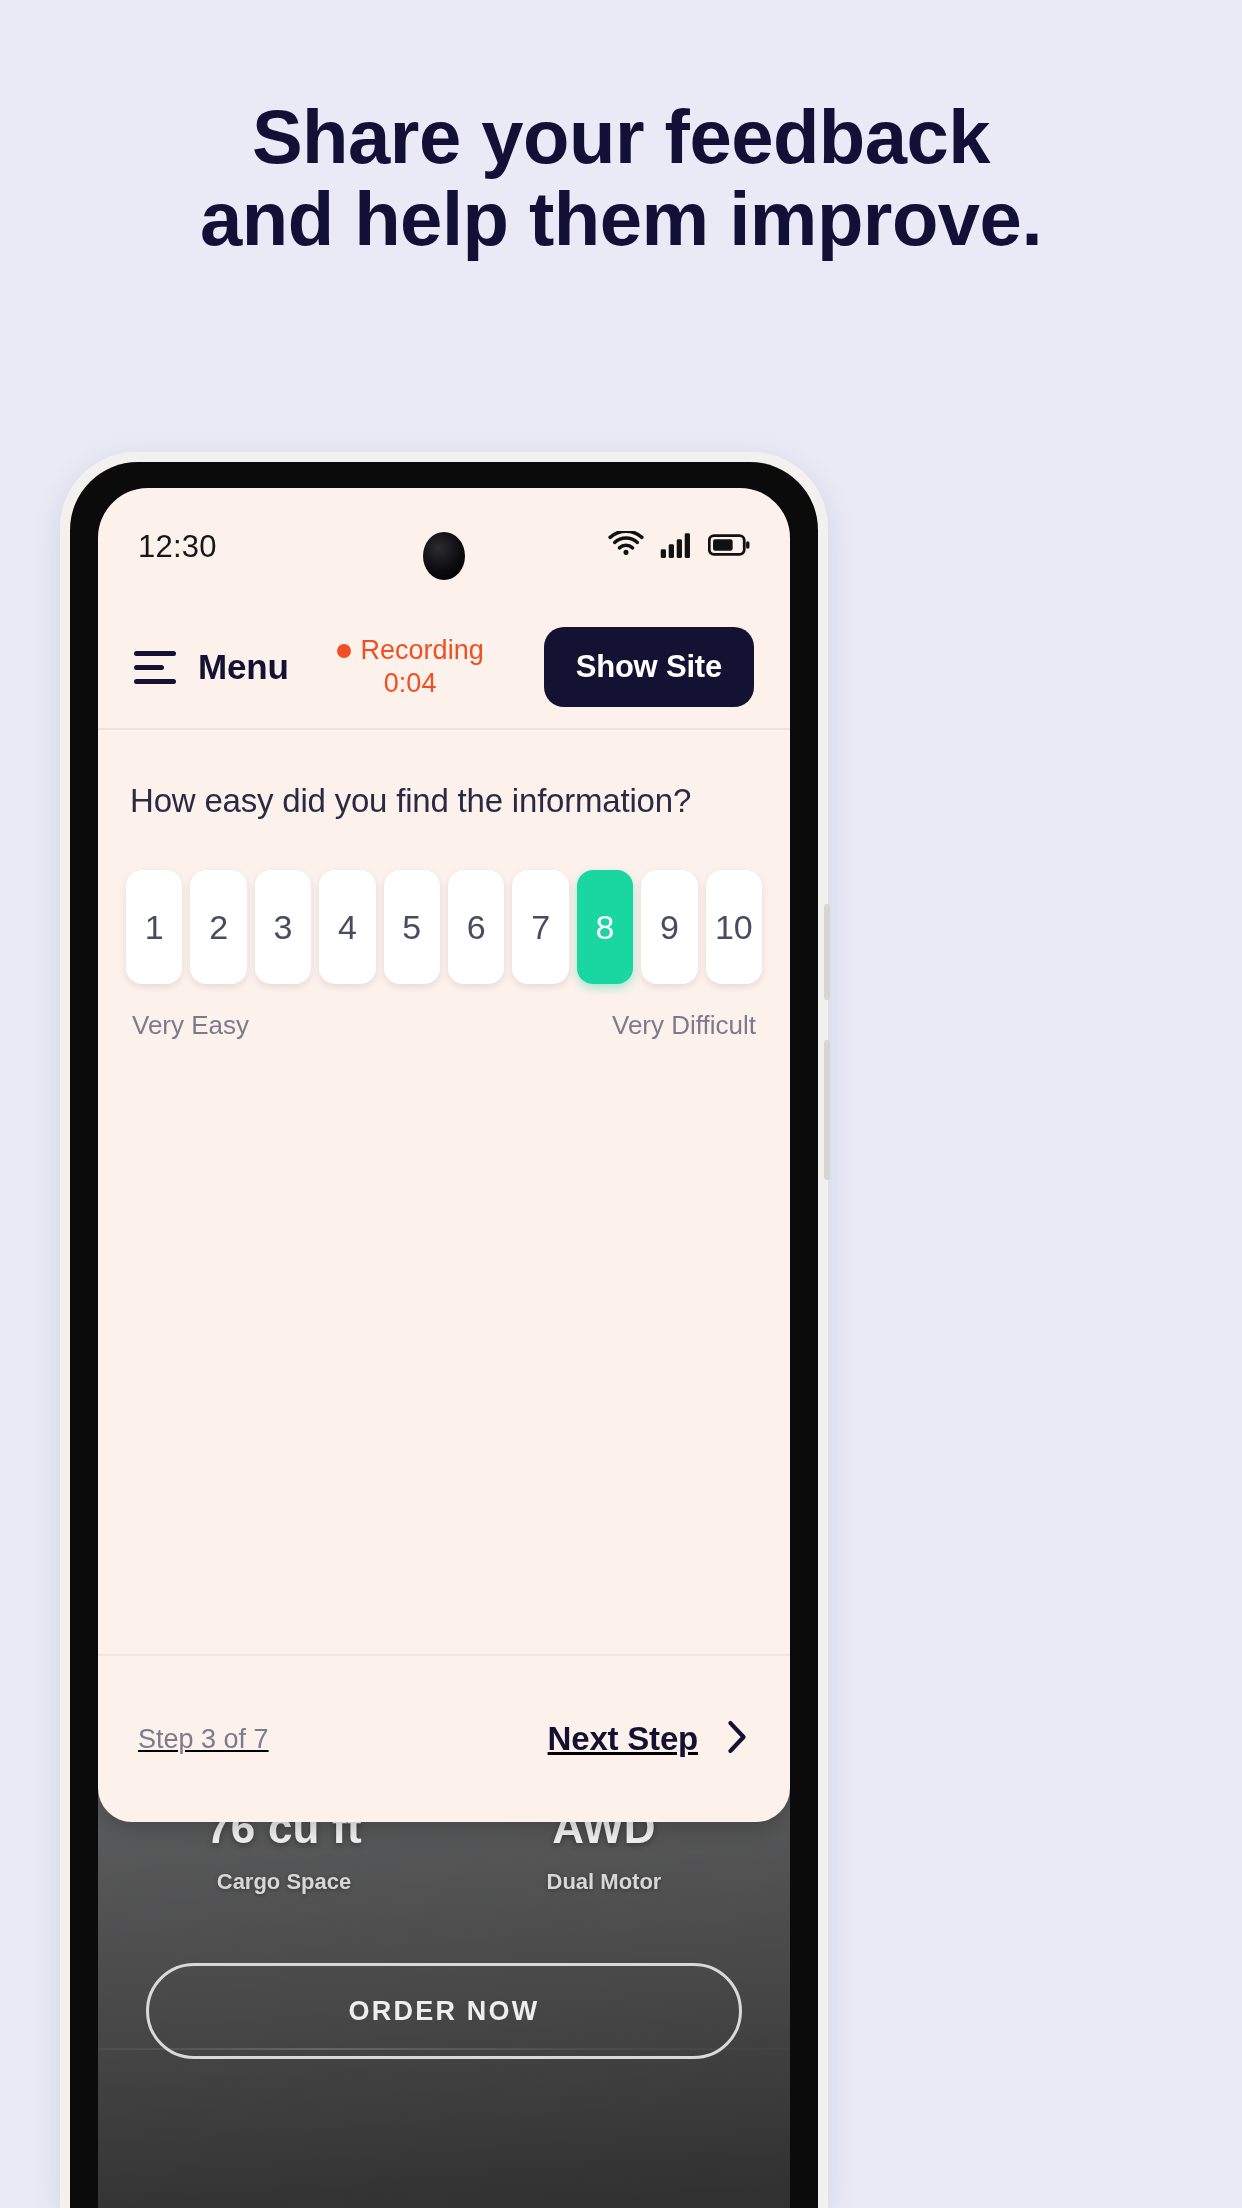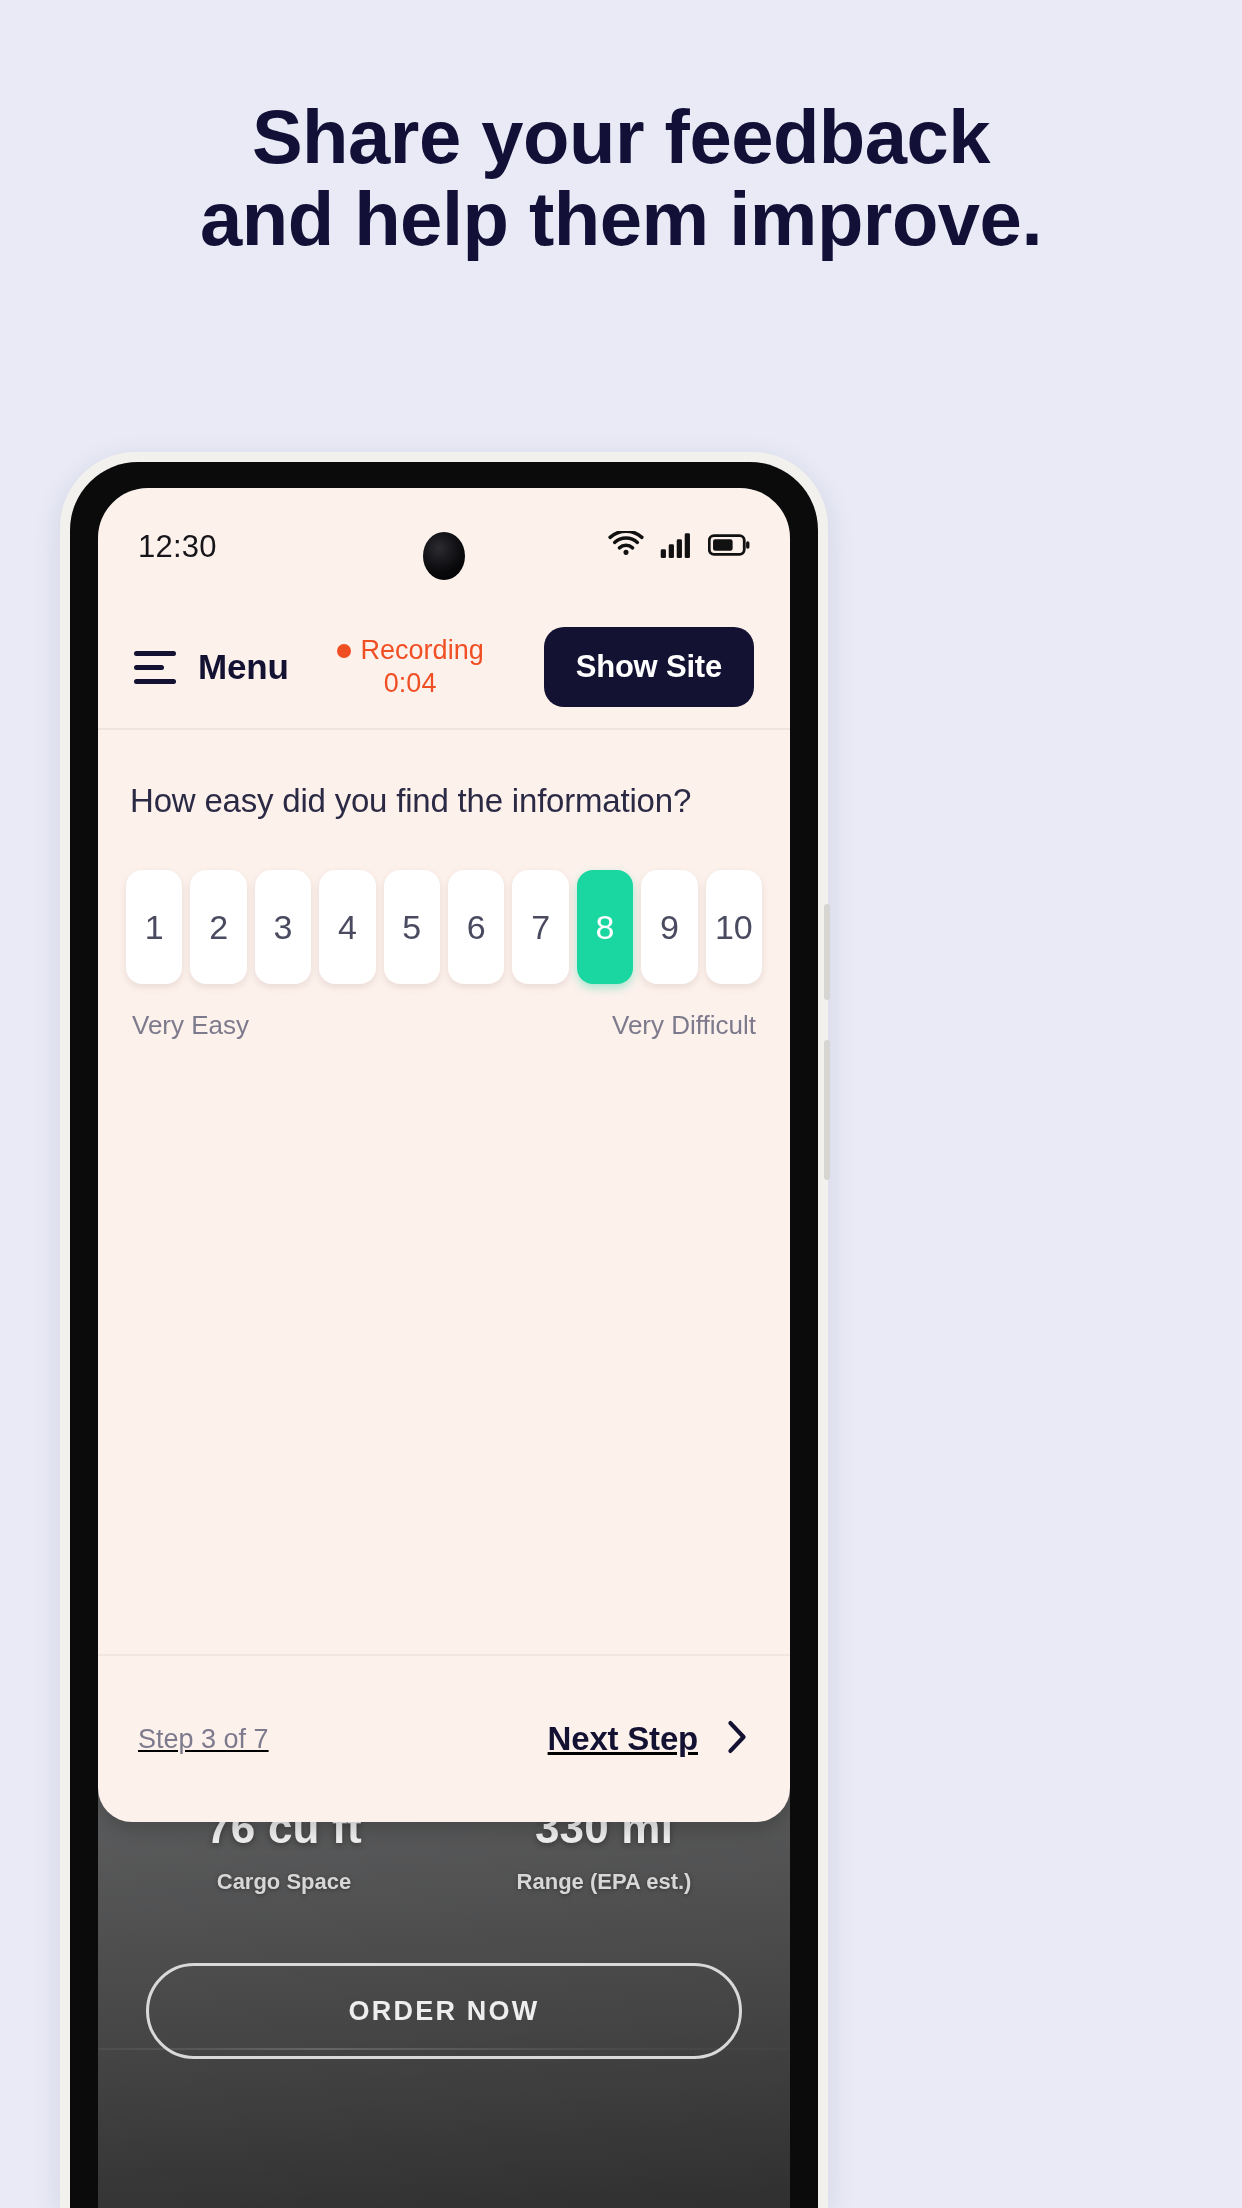--- a/index.html
+++ b/index.html
@@ -284,22 +284,22 @@
         <div class="car-streak" style="top:1240px;"></div>
         <div class="car-streak" style="top:1560px;"></div>
       </div>
 
       <div class="specs">
         <div class="spec">
           <div class="spec-val">76 cu ft</div>
           <div class="spec-lbl">Cargo Space</div>
         </div>
         <div class="spec">
-          <div class="spec-val">330 mi</div>
-          <div class="spec-lbl">Range (EPA est.)</div>
+          <div class="spec-val">AWD</div>
+          <div class="spec-lbl">Dual Motor</div>
         </div>
       </div>
 
       <div class="order-btn">ORDER NOW</div>
 
       <div class="survey-card">
 
         <div class="statusbar">
           <div class="clock">12:30</div>
           <div class="punchhole"></div>

